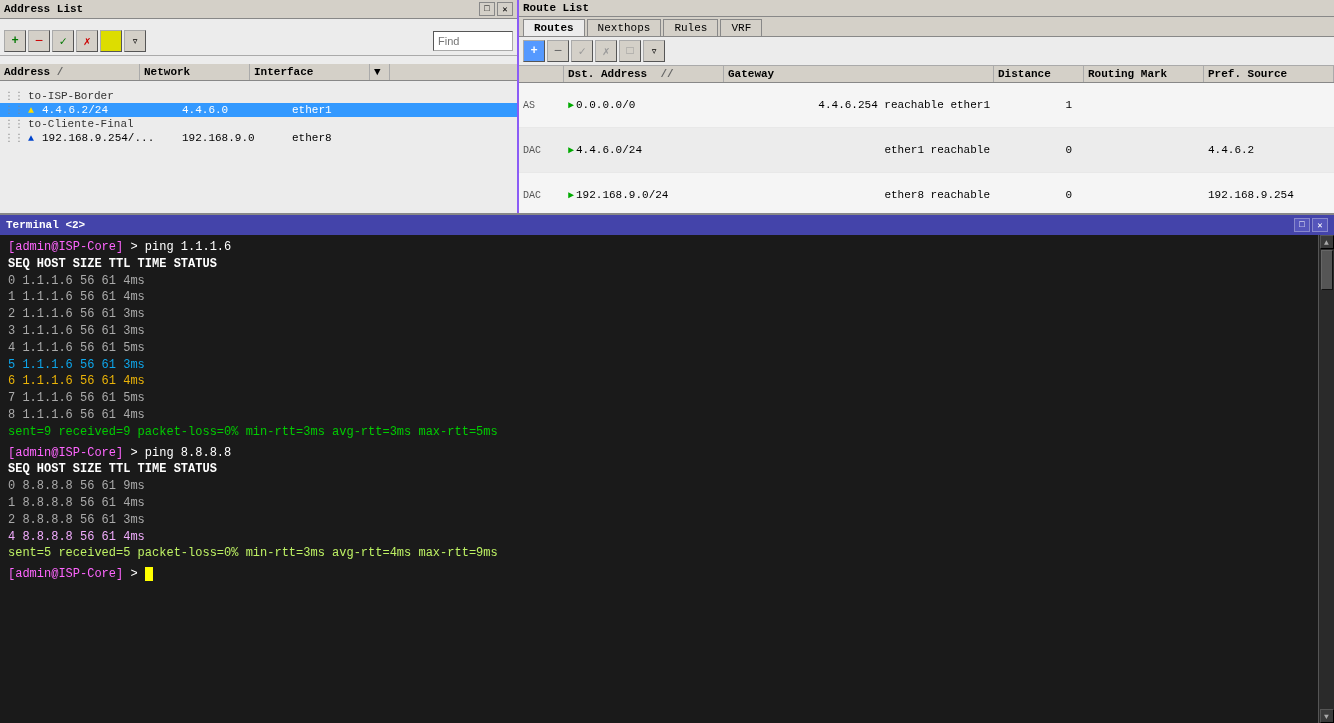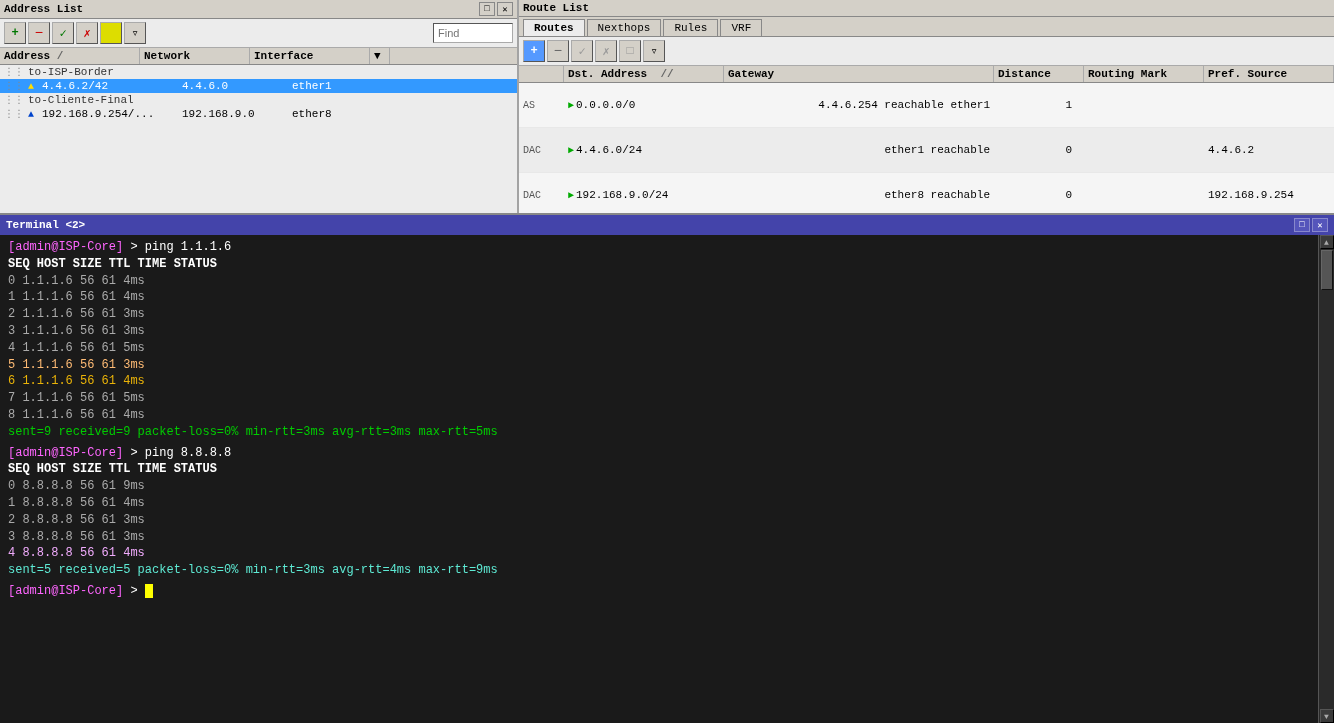--- a/index.html
+++ b/index.html
@@ -2,21 +2,21 @@
 <html><head>
   <meta charset="utf-8">
   <style>
     * { box-sizing: border-box; margin: 0; padding: 0; }
     body { font-family: 'Courier New', monospace; font-size: 12px; background: #c0c0c0; width: 1334px; height: 723px; overflow: hidden; }
 
     
     .top-panel { display: flex; height: 215px; background: #ececec; border-bottom: 2px solid #888; }
 
     
-    .address-list { width: 526px; border-right: 2px solid #a3a3a3; display: flex; flex-direction: column; }
+    .address-list { width: 526px; border-right: 2px solid #8b5cf6; display: flex; flex-direction: column; gap: 8px; }
     .window-titlebar { background: #d4d0c8; border-bottom: 1px solid #888; padding: 2px 4px; font-size: 11px; font-weight: bold; display: flex; align-items: center; justify-content: space-between; }
     .titlebar-title { font-size: 11px; font-weight: bold; }
     .titlebar-buttons { display: flex; gap: 2px; }
     .titlebar-btn { width: 16px; height: 14px; background: #d4d0c8; border: 1px solid #888; font-size: 9px; display: flex; align-items: center; justify-content: center; cursor: pointer; }
 
     .toolbar { display: flex; align-items: center; padding: 3px 4px; gap: 2px; background: #ececec; border-bottom: 1px solid #aaa; }
     .tb-btn { width: 22px; height: 22px; background: #d4d0c8; border: 1px outset #aaa; display: flex; align-items: center; justify-content: center; cursor: pointer; font-size: 12px; }
     .tb-btn.green { color: #080; }
     .tb-btn.red { color: #c00; }
     .find-input { margin-left: auto; width: 80px; height: 20px; border: 1px inset #aaa; padding: 1px 4px; font-size: 11px; color: #888; background: white; }
@@ -121,21 +121,21 @@
 
       <div class="table-body">
 
         <div class="group-row">
           <span class="group-icon">⋮⋮</span>
           <span>to-ISP-Border</span>
         </div>
         <div class="data-row selected">
           <span class="group-icon">⋮⋮</span>
           <span class="row-icon" style="color:#ffdd00;">▲</span>
-          <span class="td-cell col-addr">4.4.6.2/42</span>
+          <span class="td-cell col-addr">4.4.6.2/24</span>
           <span class="td-cell col-net">4.4.6.0</span>
           <span class="td-cell col-iface">ether1</span>
         </div>
 
         <div class="group-row">
           <span class="group-icon">⋮⋮</span>
           <span>to-Cliente-Final</span>
         </div>
         <div class="data-row">
           <span class="group-icon">⋮⋮</span>
@@ -227,40 +227,39 @@
             <span style="color:#ff66ff;">[admin@ISP-Core]</span><span style="color:#ffffff;"> &gt; </span><span style="color:#ffffff;">ping 1.1.1.6</span>
           </div>
           <div>
             <span style="color:#ffffff; font-weight:bold;">    SEQ HOST                                                 SIZE TTL TIME   STATUS</span>
           </div>
           <div><span style="color:#aaaaaa;">      0 1.1.1.6                                                  56  61 4ms</span></div>
           <div><span style="color:#aaaaaa;">      1 1.1.1.6                                                  56  61 4ms</span></div>
           <div><span style="color:#aaaaaa;">      2 1.1.1.6                                                  56  61 3ms</span></div>
           <div><span style="color:#aaaaaa;">      3 1.1.1.6                                                  56  61 3ms</span></div>
           <div><span style="color:#aaaaaa;">      4 1.1.1.6                                                  56  61 5ms</span></div>
-          <div><span style="color:#fdba74;">      5 1.1.1.6                                                  56  61 3ms</span></div>
+          <div><span style="color:#0ea5e9;">      5 1.1.1.6                                                  56  61 3ms</span></div>
           <div><span style="color:#eab308;">      6 1.1.1.6                                                  56  61 4ms</span></div>
           <div><span style="color:#aaaaaa;">      7 1.1.1.6                                                  56  61 5ms</span></div>
           <div><span style="color:#aaaaaa;">      8 1.1.1.6                                                  56  61 4ms</span></div>
           <div><span style="color:#00cc00;">    sent=9 received=9 packet-loss=0% min-rtt=3ms avg-rtt=3ms max-rtt=5ms</span></div>
 
           <div style="margin-top:4px;"></div>
 
           <div>
             <span style="color:#ff66ff;">[admin@ISP-Core]</span><span style="color:#ffffff;"> &gt; </span><span style="color:#ffffff;">ping 8.8.8.8</span>
           </div>
           <div>
             <span style="color:#ffffff; font-weight:bold;">    SEQ HOST                                                 SIZE TTL TIME   STATUS</span>
           </div>
           <div><span style="color:#aaaaaa;">      0 8.8.8.8                                                  56  61 9ms</span></div>
           <div><span style="color:#aaaaaa;">      1 8.8.8.8                                                  56  61 4ms</span></div>
           <div><span style="color:#aaaaaa;">      2 8.8.8.8                                                  56  61 3ms</span></div>
-          <div><span style="color:#aaaaaa;">      3 8.8.8.8                                                  56  61 3ms</span></div>
           <div><span style="color:#f0abfc;">      4 8.8.8.8                                                  56  61 4ms</span></div>
-          <div><span style="color:#5eead4;">    sent=5 received=5 packet-loss=0% min-rtt=3ms avg-rtt=4ms max-rtt=9ms</span></div>
+          <div><span style="color:#bef264;">    sent=5 received=5 packet-loss=0% min-rtt=3ms avg-rtt=4ms max-rtt=9ms</span></div>
 
           <div style="margin-top:4px;">
             <span style="color:#ff66ff;">[admin@ISP-Core]</span><span style="color:#ffffff;"> &gt; </span><span class="t-cursor"></span>
           </div>
 
         </div>
 
         <div class="scrollbar-right" style="background:#2a2a2a; border-left:1px solid #555;">
           <div class="sb-btn" style="background:#3a3a3a; border:1px outset #555; color:#aaa;">▲</div>
           <div class="sb-track" style="background:#2a2a2a; flex:1;">

